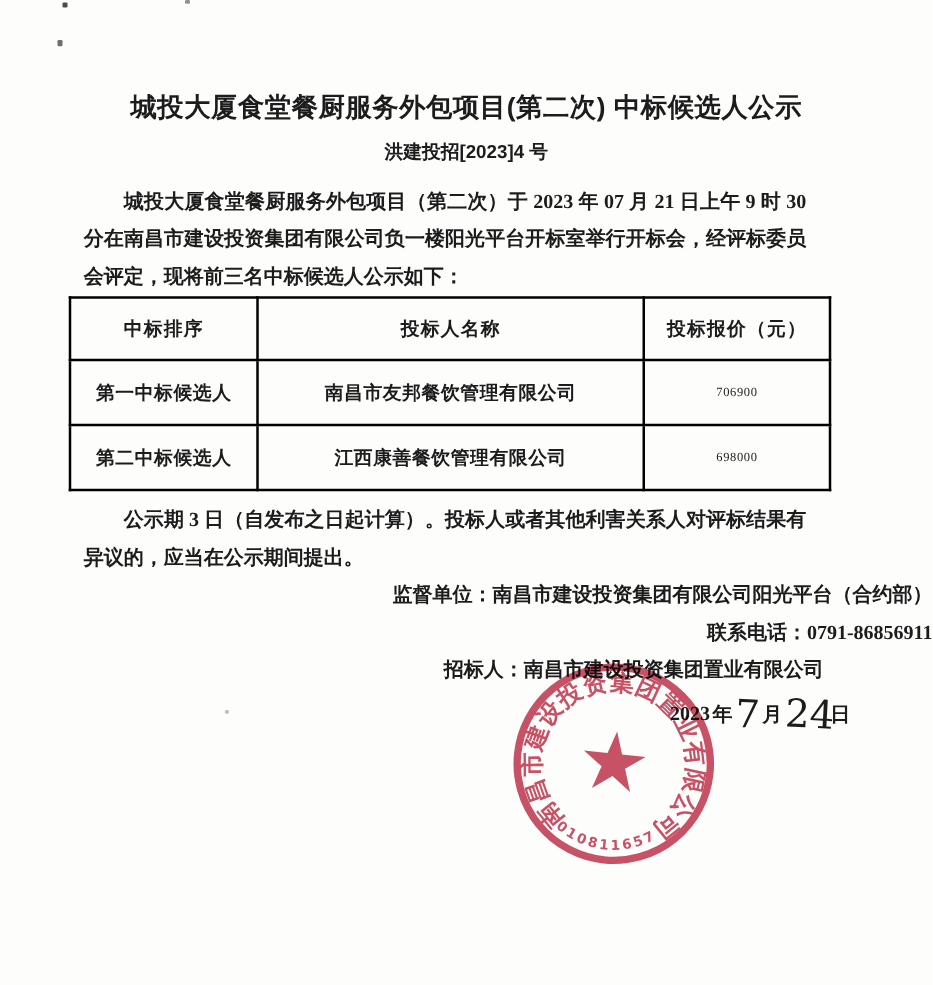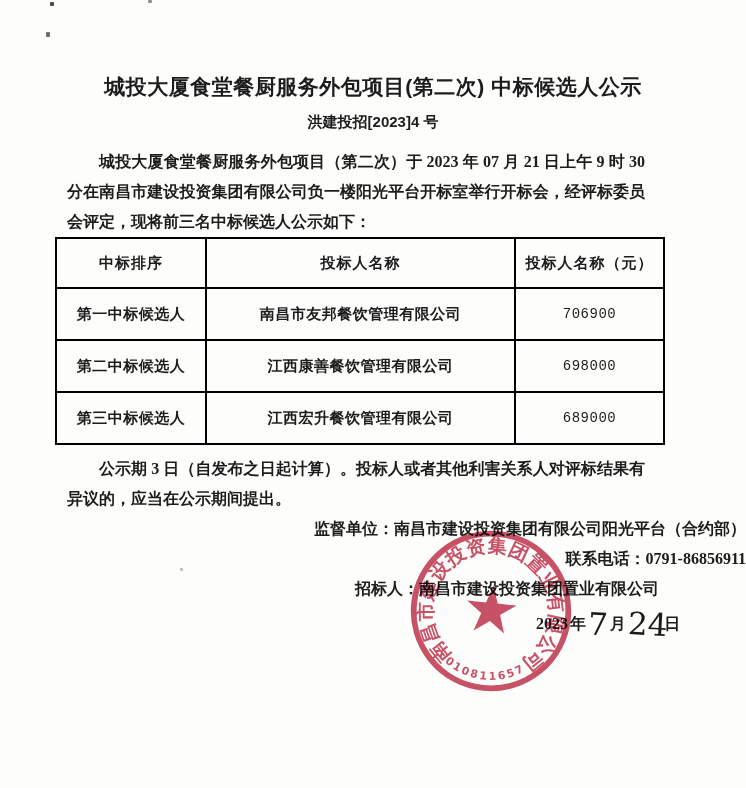--- a/index.html
+++ b/index.html
@@ -59,22 +59,22 @@
   .bid-table th, .bid-table td {
     border:2px solid #000000;
     text-align:center;
     vertical-align:middle;
     overflow:hidden;
   }
   .bid-table th { height:50px; font-weight:bold; font-size:15px; letter-spacing:1px; }
   .bid-table td { height:52px; }
   td.cell-rank, td.cell-bidder { font-weight:600; letter-spacing:.5px; }
   td.cell-price {
-    font-family:Liberation Mono, monospace;
-    font-weight:normal; font-size:14px; letter-spacing:.5px;
+    font-family:Liberation Serif, serif;
+    font-weight:normal; font-size:10px; letter-spacing:.5px;
   }
 
   .info-line {
     margin-left:97px;
     font-size:16px; font-weight:600;
     line-height:30px;
     text-indent:2em;
     text-align:right;
   }
   .tenderer-line {
@@ -143,38 +143,33 @@
   <table class="bid-table">
     <colgroup>
         <col class="c1">
         <col class="c2">
         <col class="c3">
       </colgroup>
     <thead>
       <tr>
         <th>中标排序</th>
         <th>投标人名称</th>
-        <th>投标人名称（元）</th>
+        <th>投标报价（元）</th>
       </tr>
     </thead>
     <tbody>
       <tr>
         <td class="cell-rank">第一中标候选人</td>
         <td class="cell-bidder">南昌市友邦餐饮管理有限公司</td>
         <td class="cell-price">706900</td>
       </tr>
       <tr>
         <td class="cell-rank">第二中标候选人</td>
         <td class="cell-bidder">江西康善餐饮管理有限公司</td>
         <td class="cell-price">698000</td>
-      </tr>
-      <tr>
-        <td class="cell-rank">第三中标候选人</td>
-        <td class="cell-bidder">江西宏升餐饮管理有限公司</td>
-        <td class="cell-price">689000</td>
       </tr>
     </tbody>
   </table>
 
   <p class="body-para notice">公示期 3 日（自发布之日起计算）。投标人或者其他利害关系人对评标结果有异议的，应当在公示期间提出。</p>
 
   <p class="info-line">监督单位：南昌市建设投资集团有限公司阳光平台（合约部）</p>
   <p class="info-line">联系电话：0791-86856911</p>
 
   <div class="tenderer-line">

